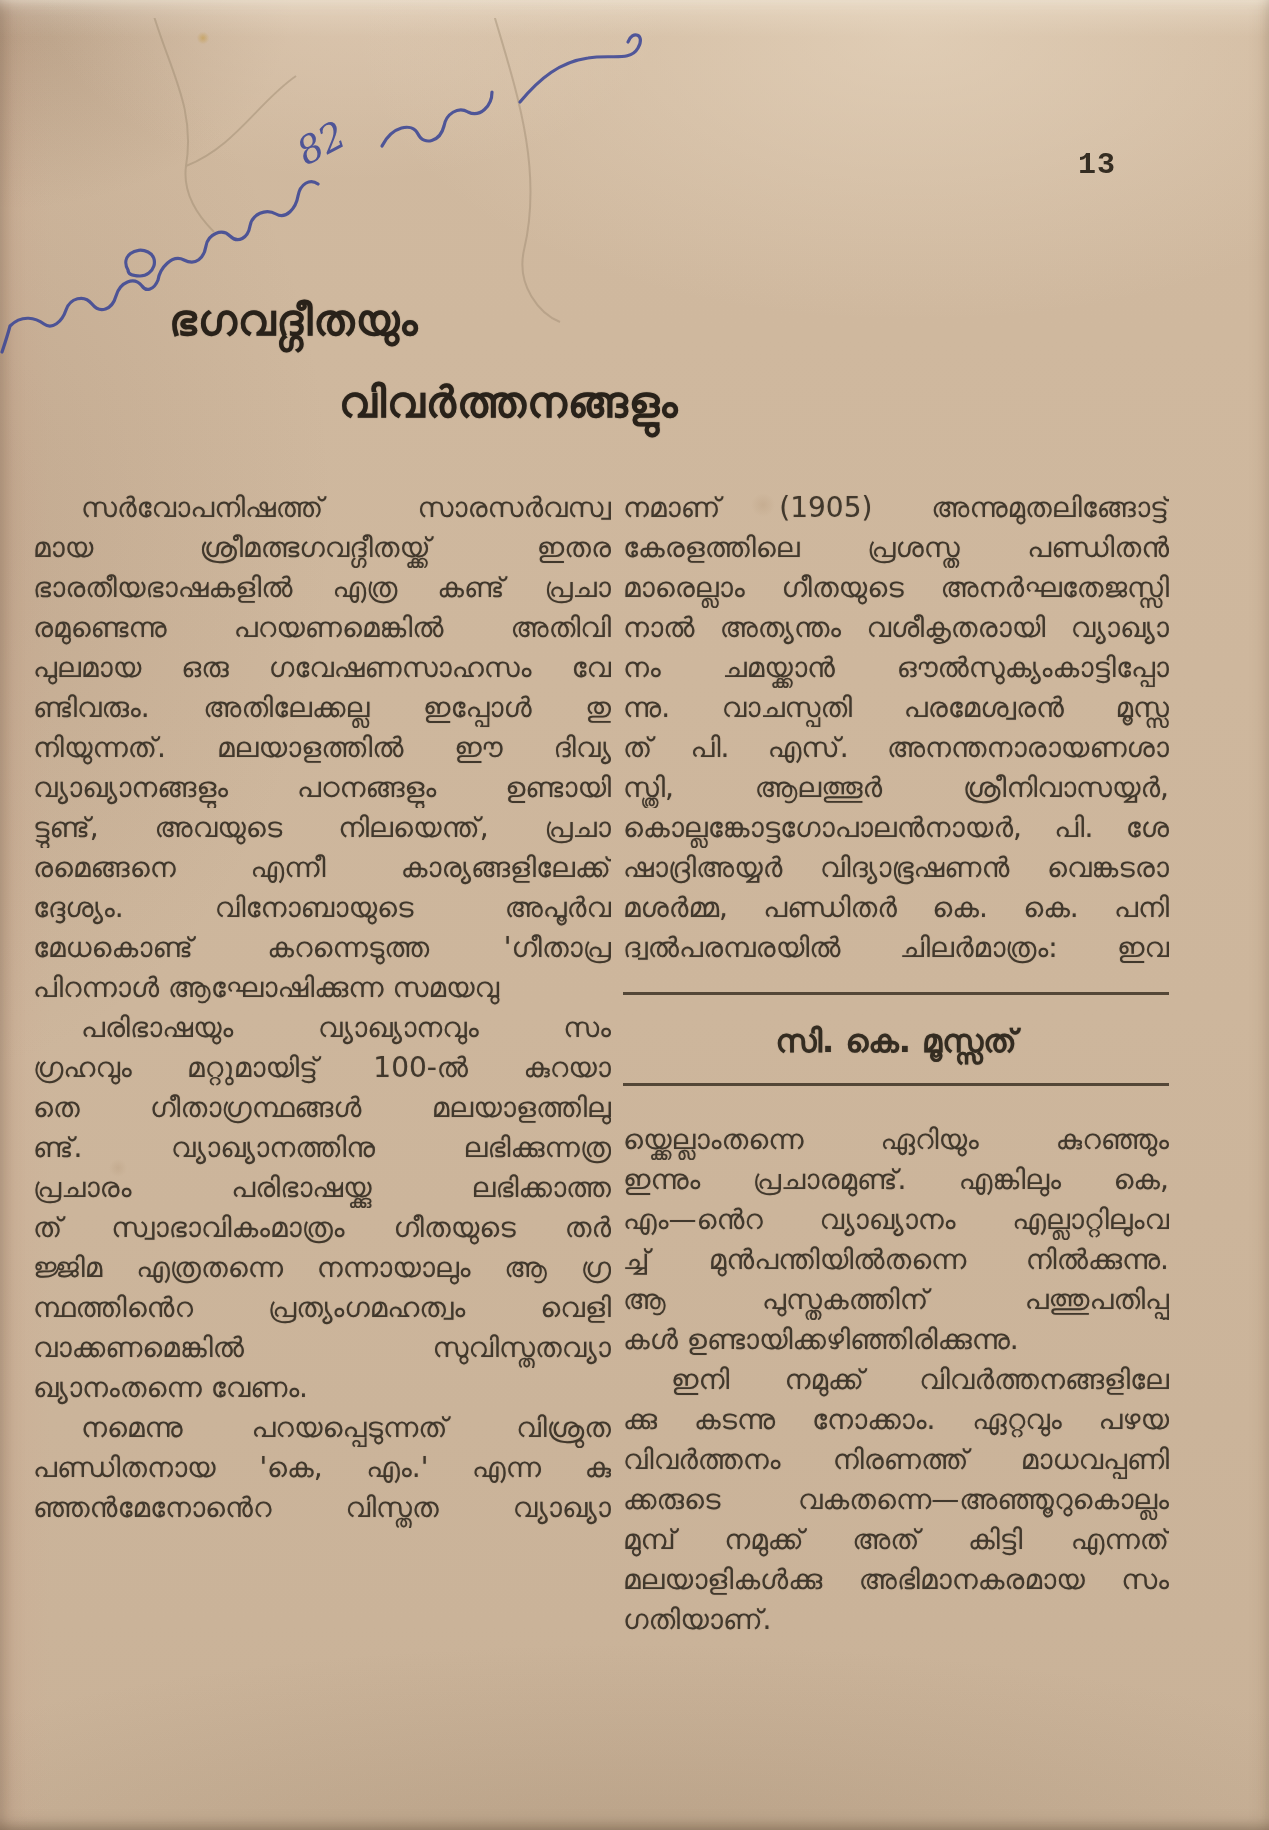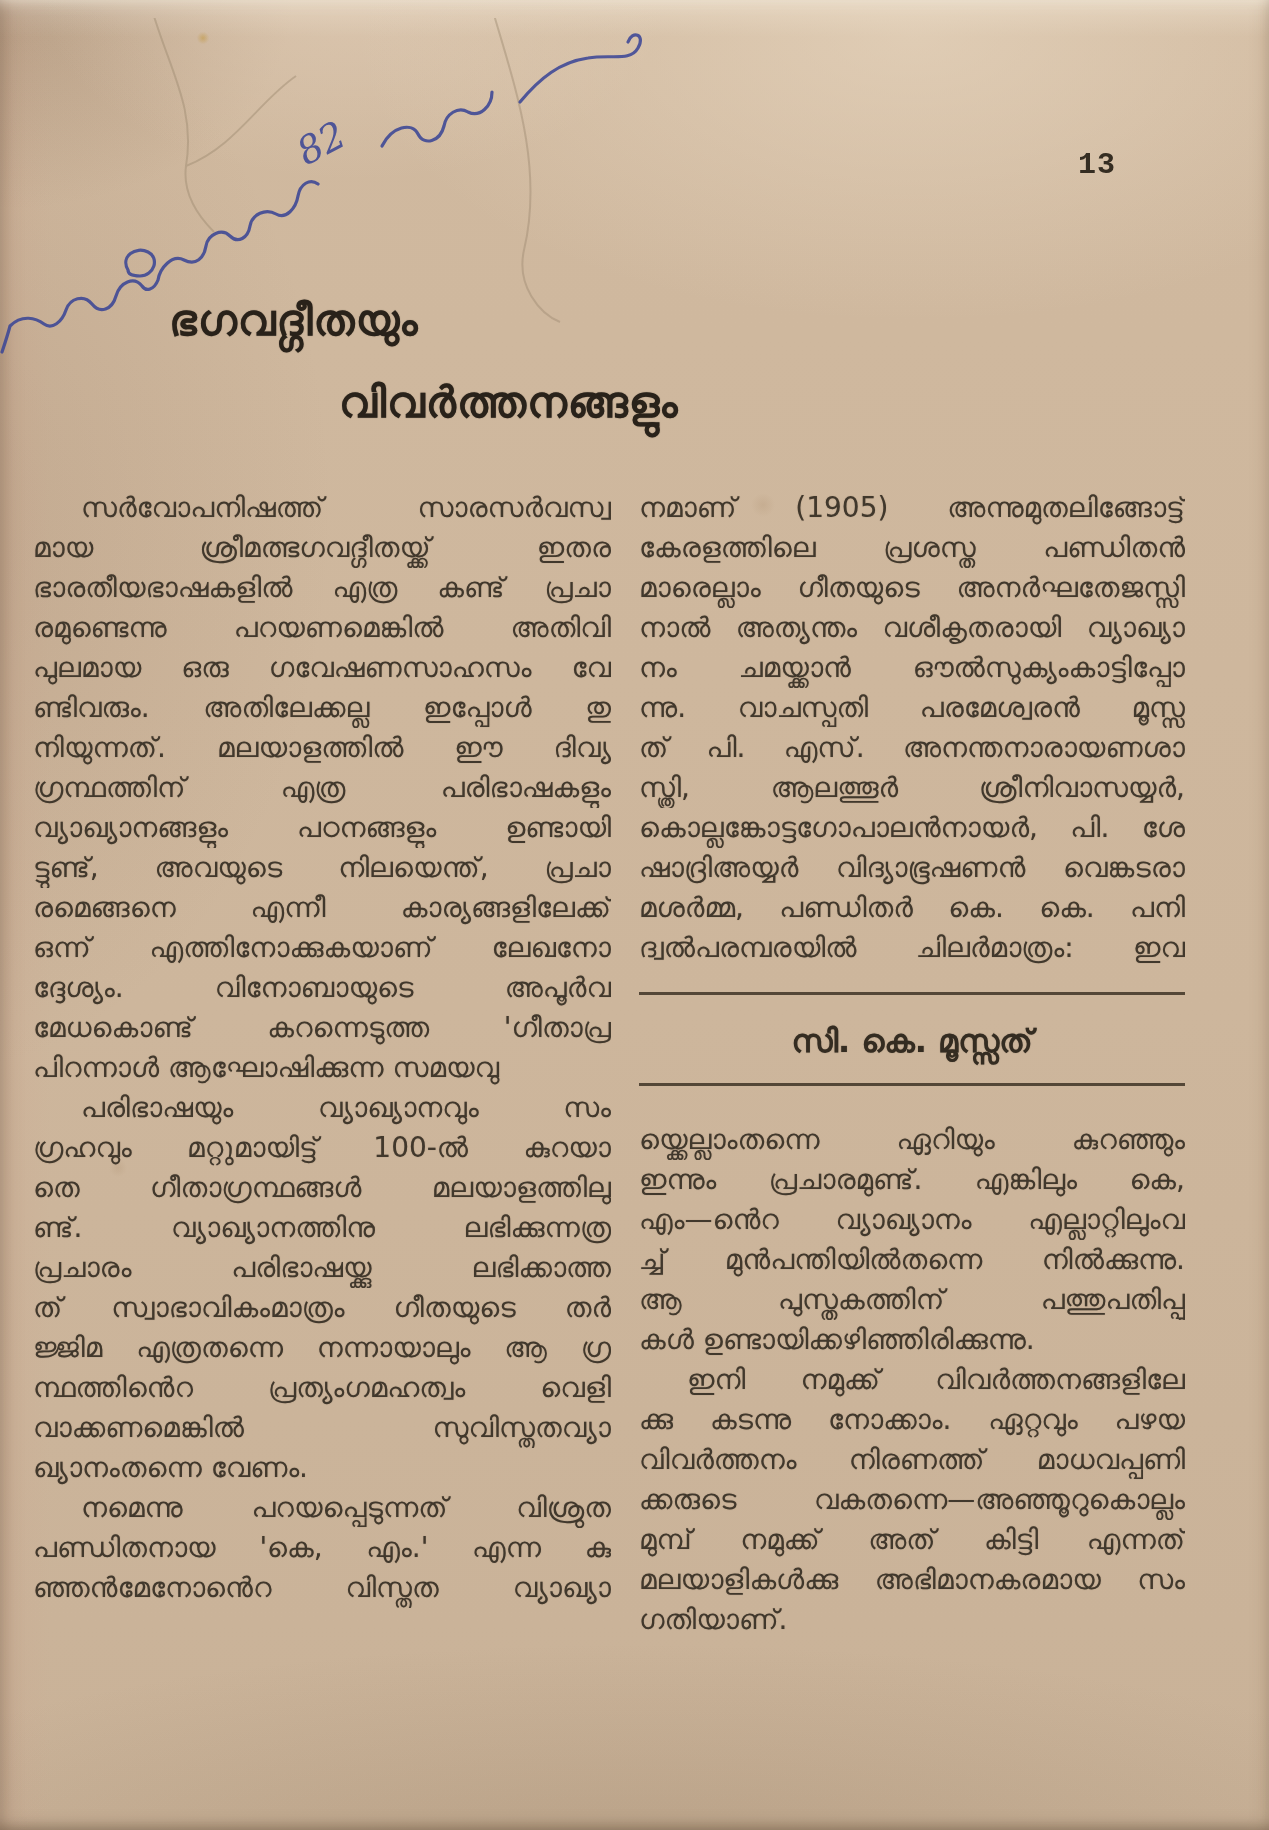--- a/index.html
+++ b/index.html
@@ -45,21 +45,21 @@
     margin-top:27px;
   }
   .title .t2{padding-left:170px;display:block;}
 
   
   .scrawl{position:absolute;left:0;top:18px;pointer-events:none;}
 
   
   .body{
     position:absolute;left:33px;top:488px;width:1152px;
-    display:flex;gap:28px;
+    display:flex;gap:12px;
     font-size:28px;
     color:#41382c;
     text-shadow:0 0 1px rgba(62,50,38,.35);
   }
   .col{overflow:hidden;}
   .col.left{width:578px;}
   .col.right{width:546px;}
   .block{}
   .block:first-child{margin-top:0;}
   .line{
@@ -134,25 +134,23 @@
   <div class="body">
     <div class="col left">
       <div class="block indent short-last">
           <div class="line">സർവോപനിഷത്ത് സാരസർവസ്വ</div>
           <div class="line">മായ ശ്രീമത്ഭഗവദ്ഗീതയ്ക്ക് ഇതര</div>
           <div class="line">ഭാരതീയഭാഷകളിൽ എത്ര കണ്ട് പ്രചാ</div>
           <div class="line">രമുണ്ടെന്നു പറയണമെങ്കിൽ അതിവി</div>
           <div class="line">പുലമായ ഒരു ഗവേഷണസാഹസം വേ</div>
           <div class="line">ണ്ടിവരും. അതിലേക്കല്ല ഇപ്പോൾ തു</div>
           <div class="line">നിയുന്നത്. മലയാളത്തിൽ ഈ ദിവ്യ</div>
-          <div class="line">ഗ്രന്ഥത്തിന് എത്ര പരിഭാഷകളും</div>
           <div class="line">വ്യാഖ്യാനങ്ങളും പഠനങ്ങളും ഉണ്ടായി</div>
           <div class="line">ട്ടുണ്ട്, അവയുടെ നിലയെന്ത്, പ്രചാ</div>
           <div class="line">രമെങ്ങനെ എന്നീ കാര്യങ്ങളിലേക്ക്</div>
-          <div class="line">ഒന്ന് എത്തിനോക്കുകയാണ് ലേഖനോ</div>
           <div class="line">ദ്ദേശ്യം. വിനോബായുടെ അപൂർവ</div>
           <div class="line">മേധകൊണ്ട് കറന്നെടുത്ത 'ഗീതാപ്ര</div>
           <div class="line">പിറന്നാൾ ആഘോഷിക്കുന്ന സമയവു</div>
         </div>
       <div class="block indent short-last">
           <div class="line">പരിഭാഷയും വ്യാഖ്യാനവും സം</div>
           <div class="line">ഗ്രഹവും മറ്റുമായിട്ട് 100-ൽ കുറയാ</div>
           <div class="line">തെ ഗീതാഗ്രന്ഥങ്ങൾ മലയാളത്തിലു</div>
           <div class="line">ണ്ട്. വ്യാഖ്യാനത്തിനു ലഭിക്കുന്നത്ര</div>
           <div class="line">പ്രചാരം പരിഭാഷയ്ക്കു ലഭിക്കാത്ത</div>

